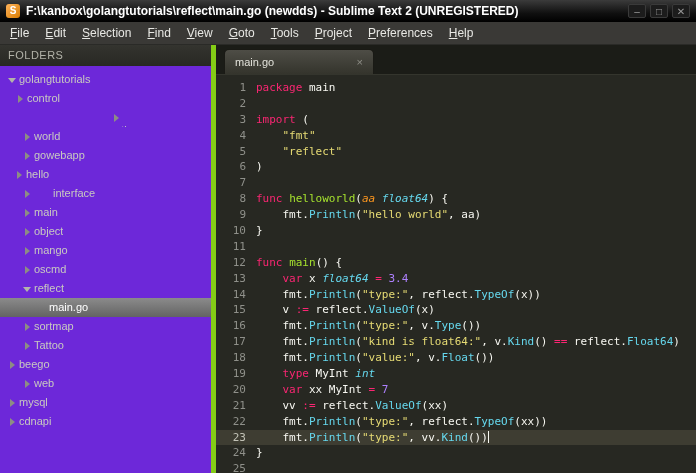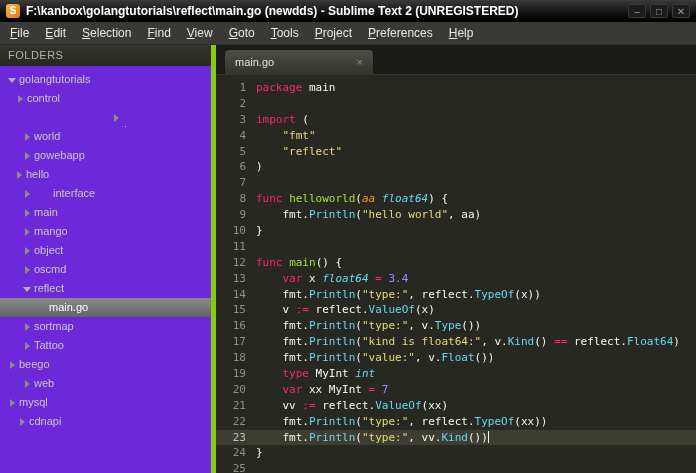--- a/index.html
+++ b/index.html
@@ -137,25 +137,25 @@
           <div class="tree-row" style="padding-left: 21px; gap: 19px;">
             <span class="arrow right"></span>
             <span class="tree-label">interface</span>
           </div>
           <div class="tree-row" style="padding-left: 21px;">
             <span class="arrow right"></span>
             <span class="tree-label">main</span>
           </div>
           <div class="tree-row" style="padding-left: 21px;">
             <span class="arrow right"></span>
+            <span class="tree-label">object</span>
+          </div>
+          <div class="tree-row" style="padding-left: 21px;">
+            <span class="arrow right"></span>
             <span class="tree-label">mango</span>
-          </div>
-          <div class="tree-row" style="padding-left: 21px;">
-            <span class="arrow right"></span>
-            <span class="tree-label">object</span>
           </div>
           <div class="tree-row" style="padding-left: 21px;">
             <span class="arrow right"></span>
             <span class="tree-label">oscmd</span>
           </div>
           <div class="tree-row" style="padding-left: 21px;">
             <span class="arrow down"></span>
             <span class="tree-label">reflect</span>
           </div>
           <div class="tree-row selected" style="padding-left: 36px;">
@@ -175,21 +175,21 @@
             <span class="tree-label">beego</span>
           </div>
           <div class="tree-row" style="padding-left: 21px;">
             <span class="arrow right"></span>
             <span class="tree-label">web</span>
           </div>
           <div class="tree-row" style="padding-left: 6px;">
             <span class="arrow right"></span>
             <span class="tree-label">mysql</span>
           </div>
-          <div class="tree-row" style="padding-left: 16px;">
+          <div class="tree-row" style="padding-left: 6px;">
             <span class="arrow right"></span>
             <span class="tree-label">cdnapi</span>
           </div>
         </div>
     </div>
 
     <div class="editor-col">
       <div class="tab-bar">
         <div class="tab">
           <span>main.go</span>

